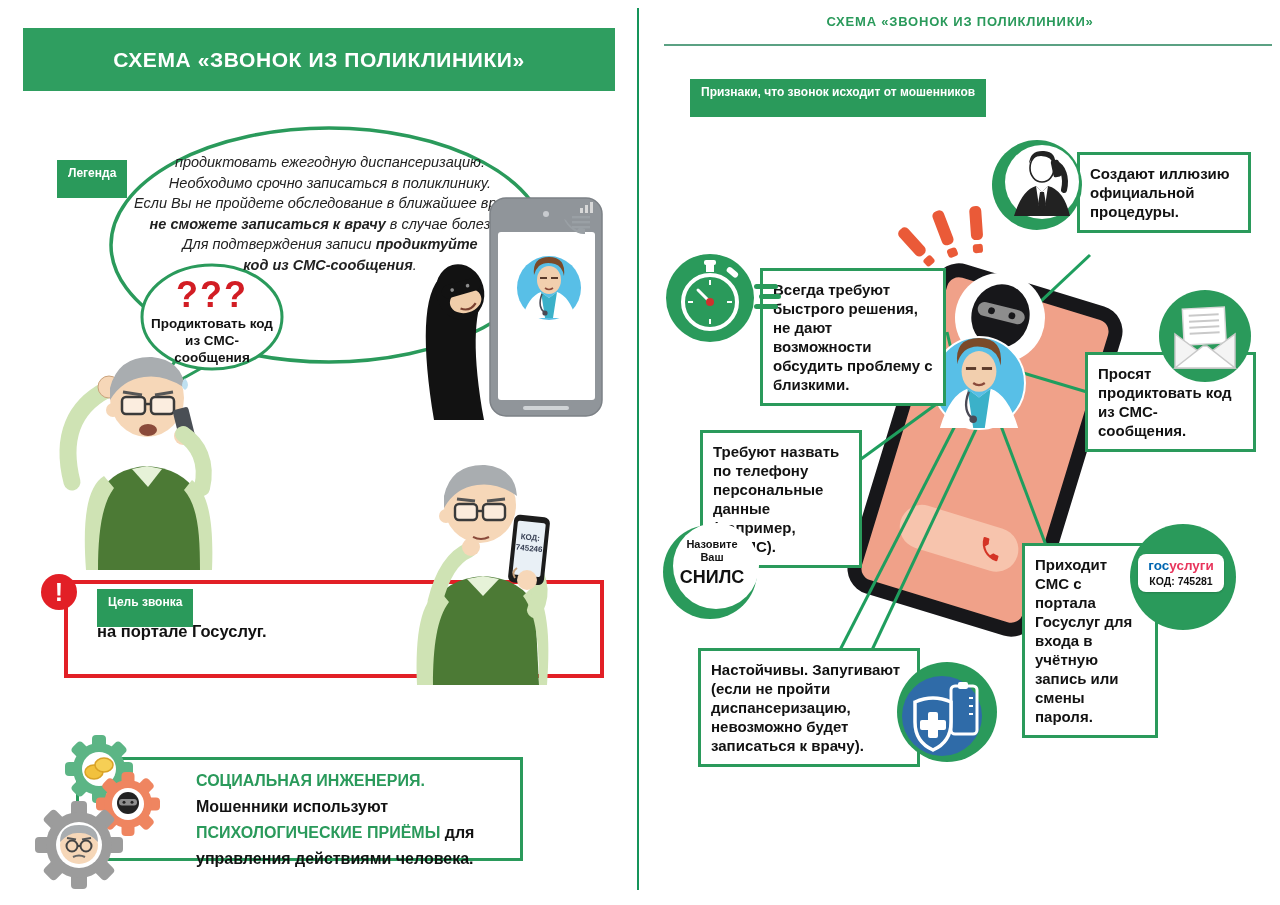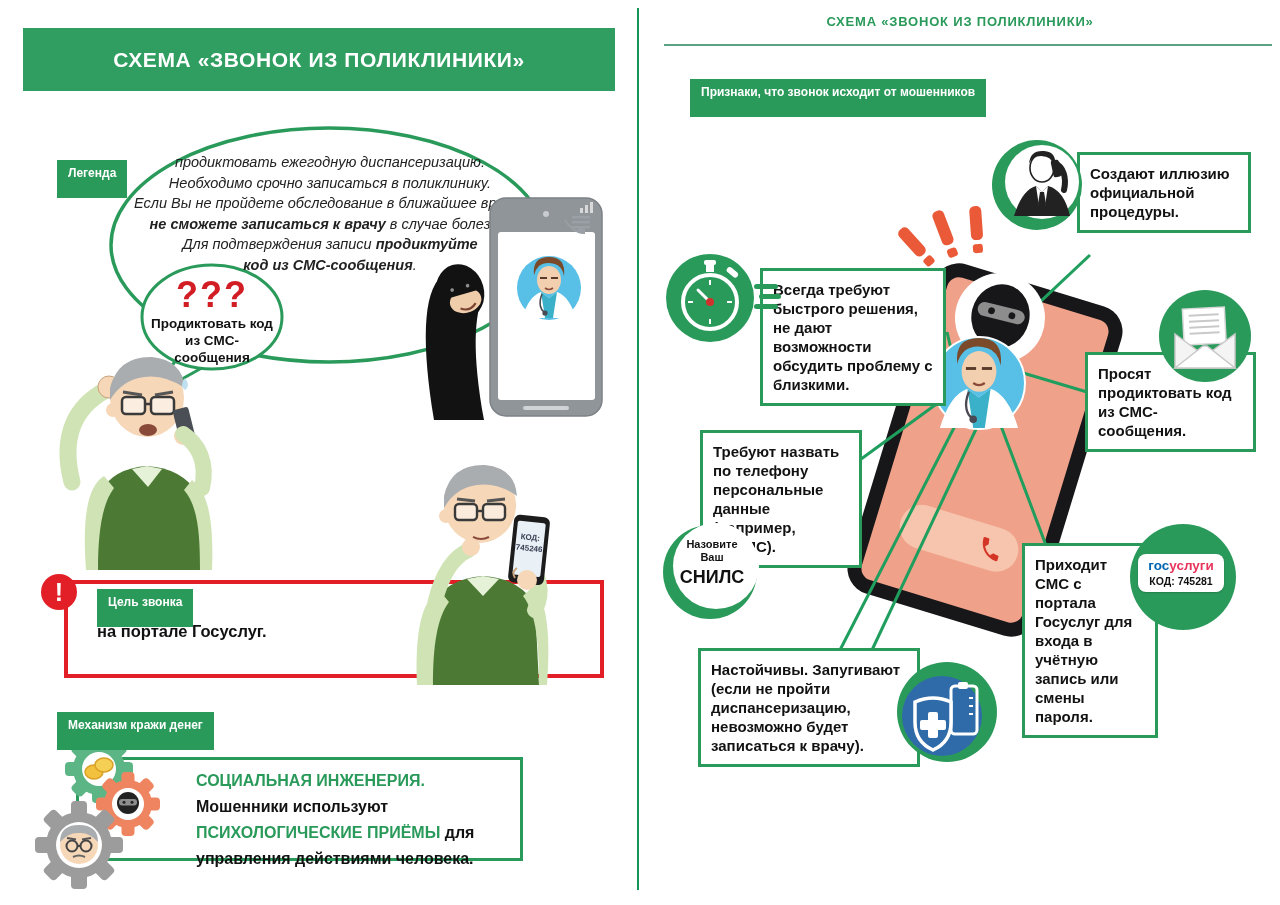--- a/index.html
+++ b/index.html
@@ -167,21 +167,20 @@
     <g transform="rotate(6 135 100)">
       <rect x="116" y="66" width="36" height="68" rx="6" fill="#1c1c1c"></rect>
       <rect x="120" y="72" width="28" height="54" rx="2" fill="#e9f0f6"></rect>
       <text x="134" y="90" text-anchor="middle" font-size="8" font-weight="bold" fill="#3a4256">КОД:</text>
       <text x="134" y="101" text-anchor="middle" font-size="8" font-weight="bold" fill="#3a4256">745246</text>
     </g>
     <circle cx="132" cy="130" r="10" fill="#f6d7b8"></circle>
     <path d="M122,118 q-6,4 -2,10" stroke="#caa27c" stroke-width="2" fill="none"></path>
   </svg>
 
-  <div class="abs green-label" style="left:57px;top:712px;z-index:4;">Механизм кражи денег</div>
   <div class="abs mech-box"></div>
   <div class="abs mech-text">
     <span class="grn">СОЦИАЛЬНАЯ ИНЖЕНЕРИЯ.</span><span> Мошенники используют </span><span class="grn">ПСИХОЛОГИЧЕСКИЕ ПРИЁМЫ</span><span> для управления действиями человека.</span>
   </div>
 
   <svg class="abs" style="left:62px;top:732px;z-index:3;" width="74" height="74" viewBox="-37 -37 74 74">
     <g fill="#5cb585">
       <rect x="-7" y="-34" width="14" height="68" rx="4"></rect>
       <rect x="-7" y="-34" width="14" height="68" rx="4" transform="rotate(45)"></rect>
       <rect x="-7" y="-34" width="14" height="68" rx="4" transform="rotate(90)"></rect>

